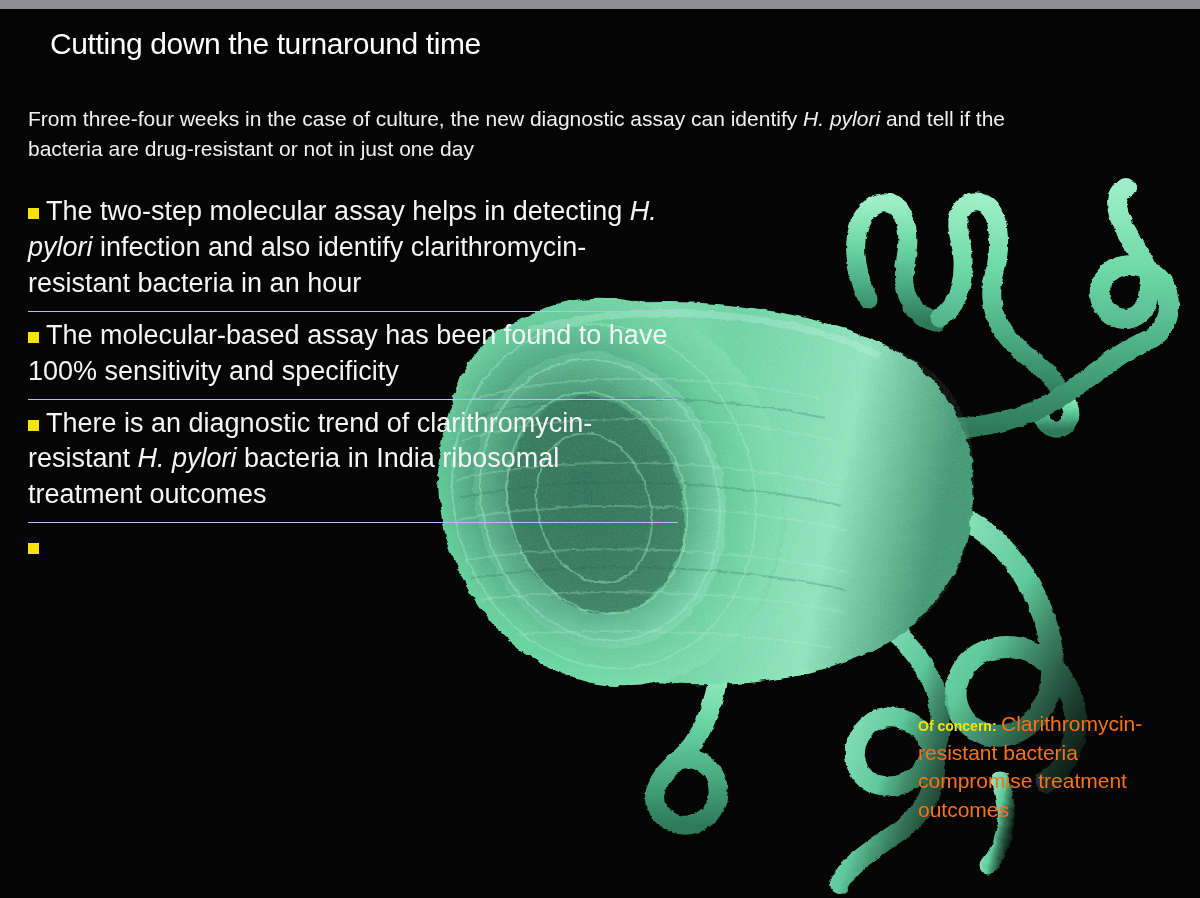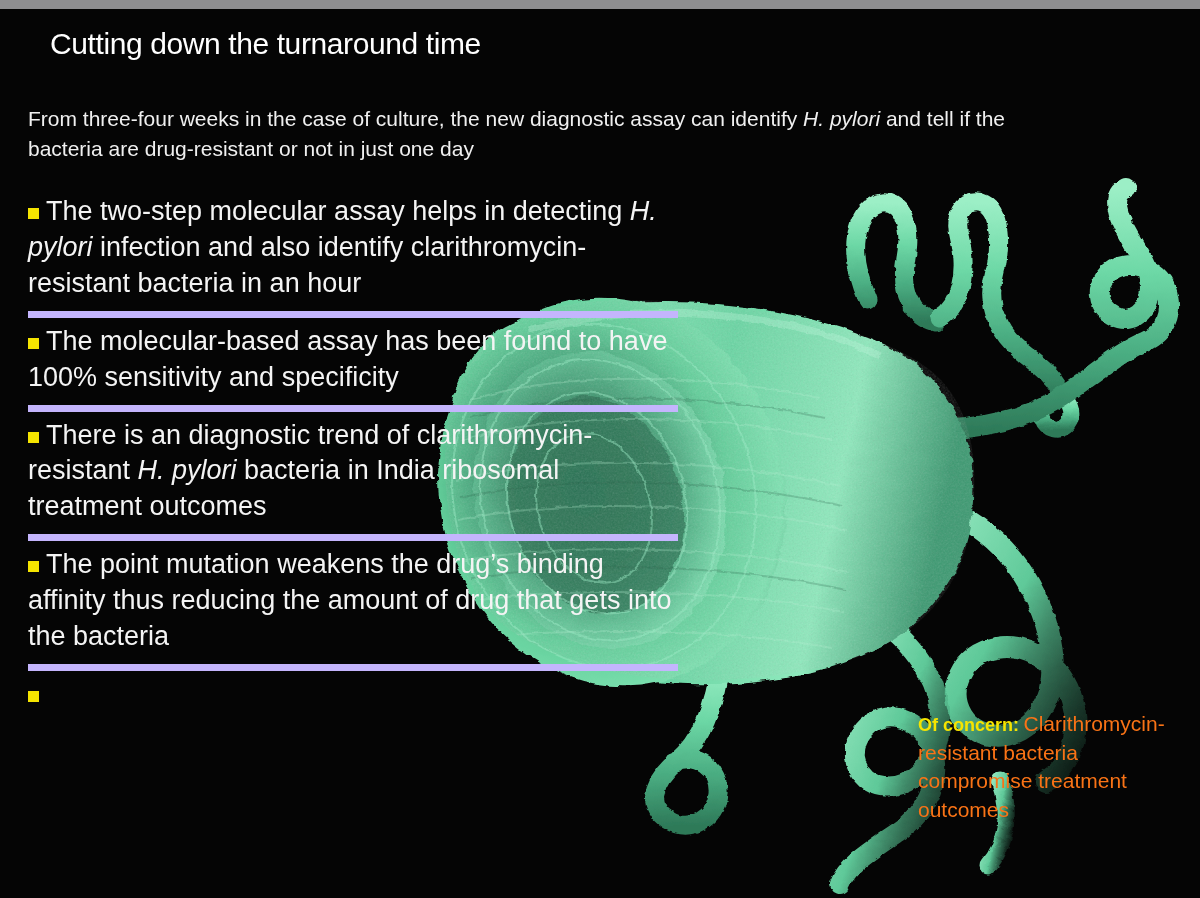--- a/index.html
+++ b/index.html
@@ -72,21 +72,21 @@
     position: absolute;
     left: 28px;
     top: 188px;
     width: 650px;
   }
   .bullet-row {
     position: relative;
     padding: 6px 0 9px 0;
   }
   .bullet-row + .bullet-row {
-    border-top: 7px solid #c4b5fd;
+    border-top: 1px solid #c4b5fd;
   }
   .bullet-text {
     color: #f4f4f4;
     font-size: 27px;
     line-height: 1.33;
     font-weight: 400;
   }
   .bullet-text em { font-style: italic; }
   .sq {
     display: inline-block;
@@ -99,21 +99,21 @@
 
   
   .callout {
     position: absolute;
     left: 918px;
     top: 710px;
     width: 262px;
   }
   .callout-label {
     color: #f5e400;
-    font-size: 18px;
+    font-size: 14px;
     font-weight: bold;
     line-height: 1.3;
   }
   .callout-body {
     color: #f97316;
     font-size: 21px;
     line-height: 1.36;
     font-weight: 400;
   }
 </style>
@@ -276,25 +276,20 @@
         </div>
       </div>
 
       <div class="bullet-row">
         <div class="bullet-text">
           <span class="sq"></span><span>There is an diagnostic trend of clarithromycin-resistant </span><em>H. pylori</em><span> bacteria in India ribosomal treatment outcomes</span>
         </div>
       </div>
 
 
-      <div class="bullet-row">
-        <div class="bullet-text">
-          <span class="sq"></span><span>The point mutation weakens the drug’s binding affinity thus reducing the amount of drug that gets into the bacteria</span><em></em><span></span>
-        </div>
-      </div>
 
       <div class="bullet-row">
         <div class="bullet-text">
           <span class="sq"></span><em></em><span></span>
         </div>
       </div>
 
     </div>
 
     <div class="callout">

